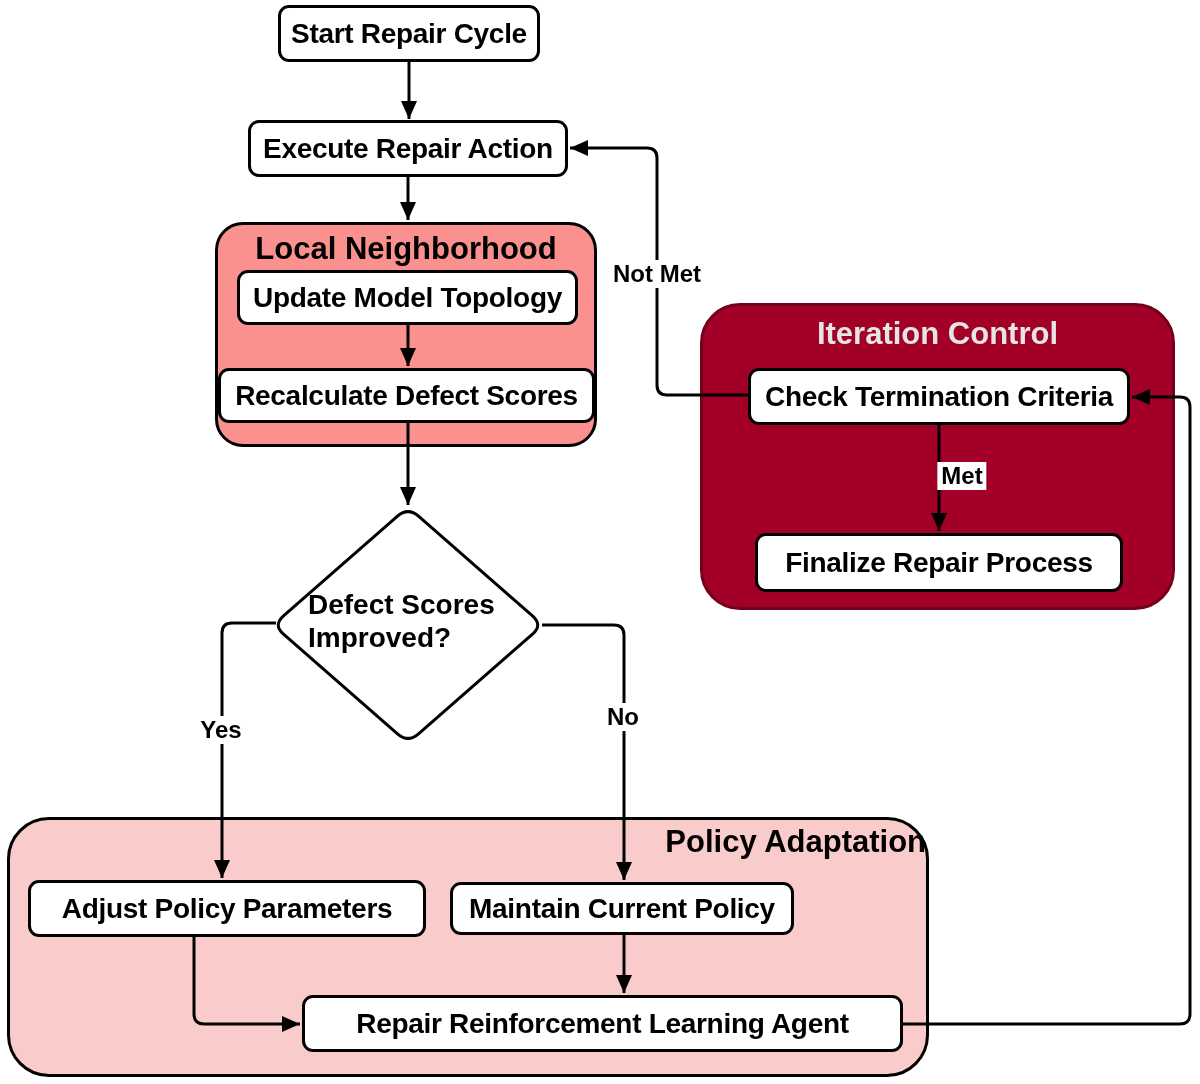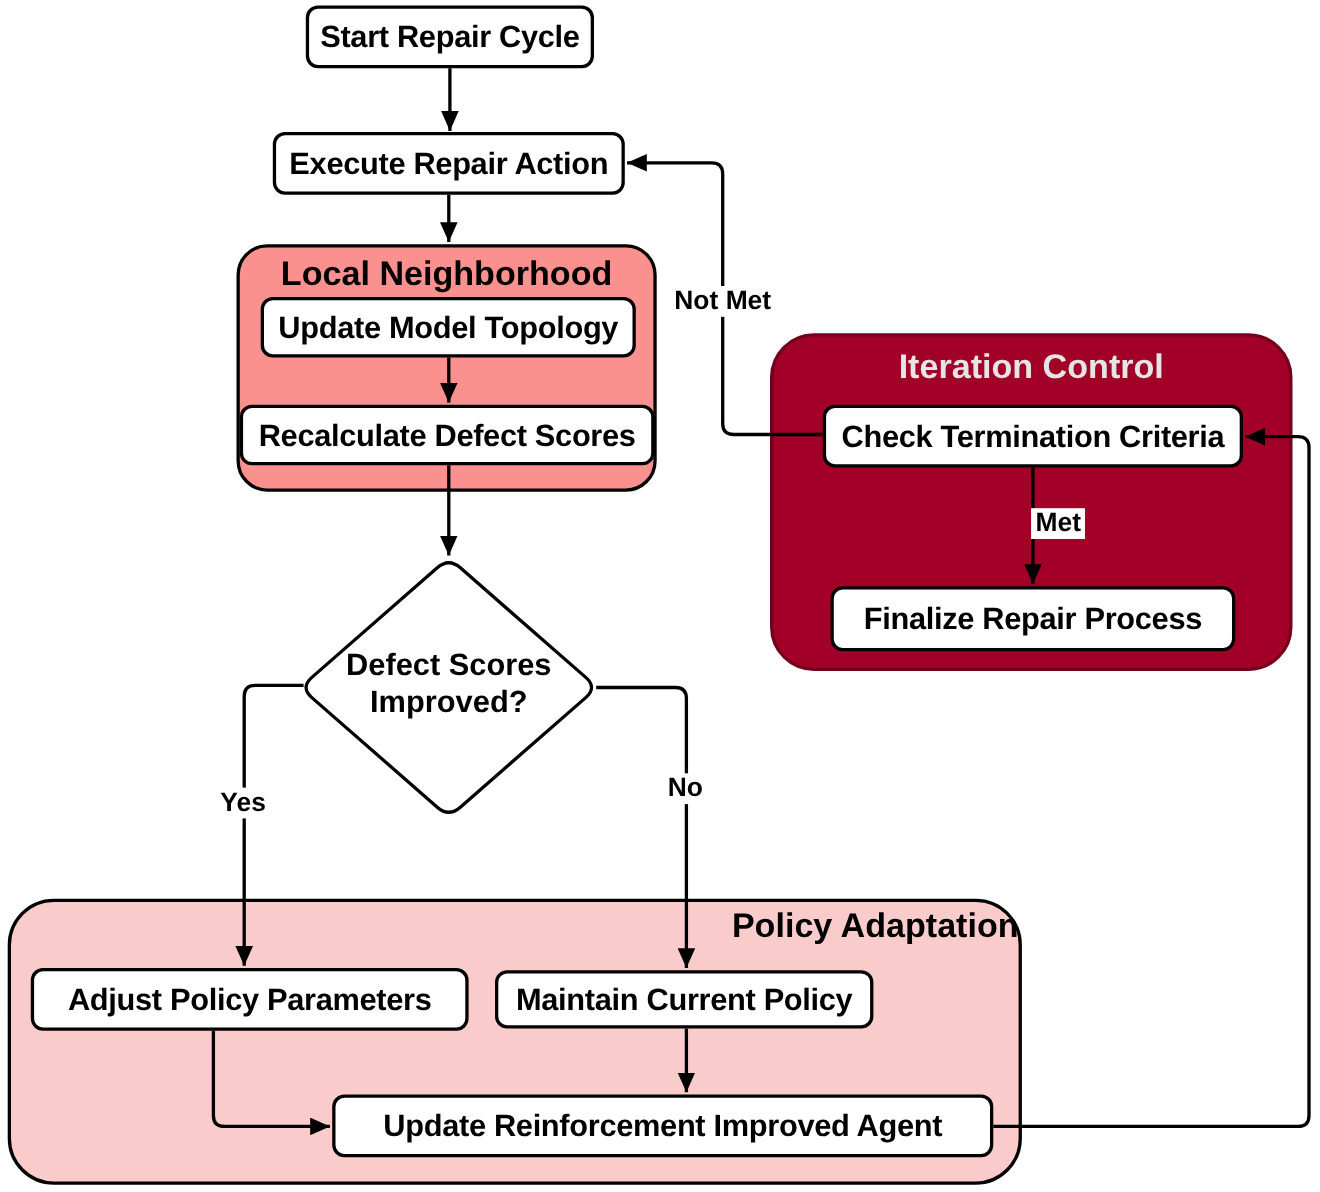--- a/index.html
+++ b/index.html
@@ -18,21 +18,21 @@
   .group-policy .group-title{margin-top:4px;text-align:right;}
   svg.edges{position:absolute;left:0;top:0;z-index:2;}
   svg.edges path.edge{fill:none;stroke:#000;stroke-width:3px;}
   .node{
     position:absolute;background:#fff;border:3px solid #000;border-radius:11px;
     display:flex;align-items:center;justify-content:center;text-align:center;
     font-size:28px;font-weight:bold;letter-spacing:-0.3px;line-height:1.05;
     box-sizing:border-box;z-index:3;
   }
   .decision-text{
-    position:absolute;left:308px;top:588px;width:200px;text-align:center;
+    position:absolute;left:308px;top:588px;width:200px;text-align:left;
     font-size:28px;line-height:1.18;white-space:pre-line;z-index:3;
   }
   .edge-label{
     position:absolute;background:#ffffff;padding:1px 4px;font-size:24px;
     transform:translateX(-50%);z-index:4;line-height:1.1;white-space:nowrap;
   }
 </style>
 </head>
 <body>
 
@@ -76,21 +76,21 @@
 
   <div class="node" style="left:218px;top:368px;width:377px;height:55px;">Recalculate Defect Scores</div>
 
   <div class="decision-text">Defect Scores
 Improved?</div>
 
   <div class="node" style="left:28px;top:880px;width:398px;height:57px;">Adjust Policy Parameters</div>
 
   <div class="node" style="left:450px;top:882px;width:344px;height:53px;">Maintain Current Policy</div>
 
-  <div class="node" style="left:302px;top:995px;width:601px;height:57px;">Update Reinforcement Improved Agent</div>
+  <div class="node" style="left:302px;top:995px;width:601px;height:57px;">Repair Reinforcement Learning Agent</div>
 
   <div class="node" style="left:748px;top:368px;width:382px;height:57px;">Check Termination Criteria</div>
 
   <div class="node" style="left:755px;top:533px;width:368px;height:59px;">Finalize Repair Process</div>
 
   <div class="edge-label" style="left:221px;top:716px;">Yes</div>
   <div class="edge-label" style="left:623px;top:703px;">No</div>
   <div class="edge-label" style="left:657px;top:260px;">Not Met</div>
   <div class="edge-label" style="left:940px;top:462px;margin-left:22px;">Met</div>
 

